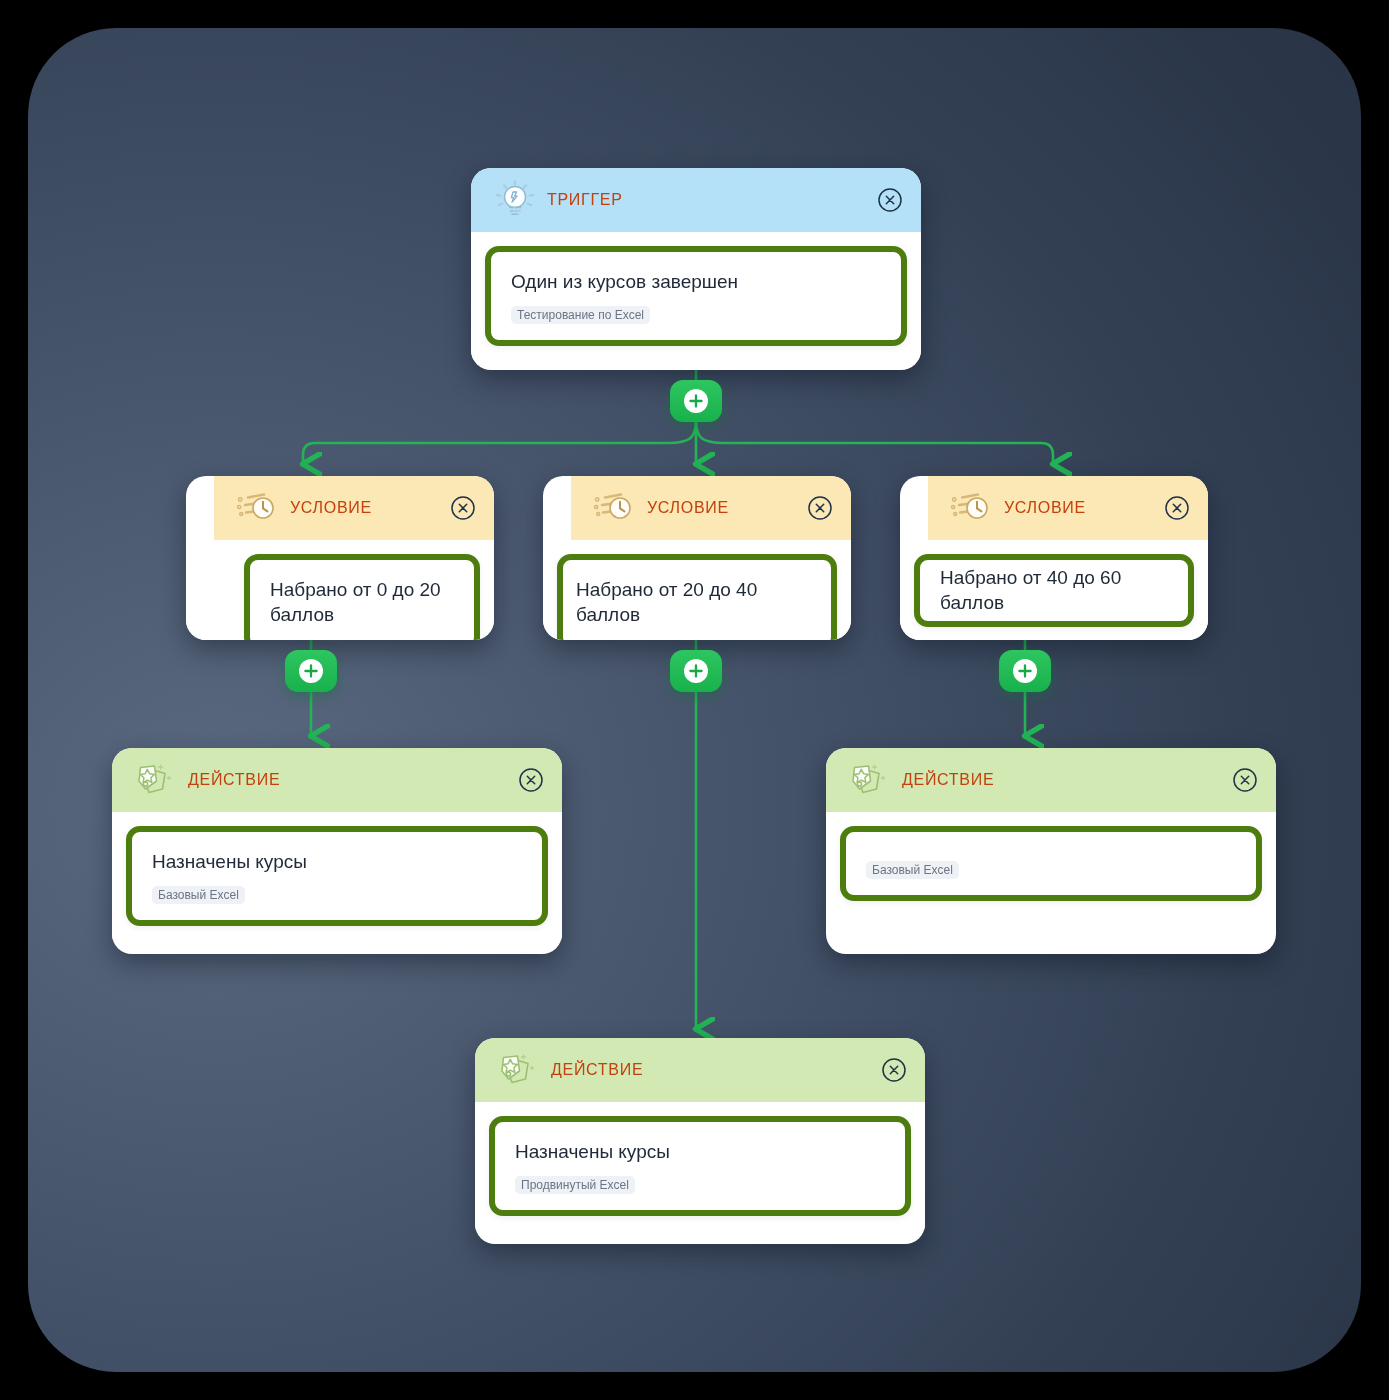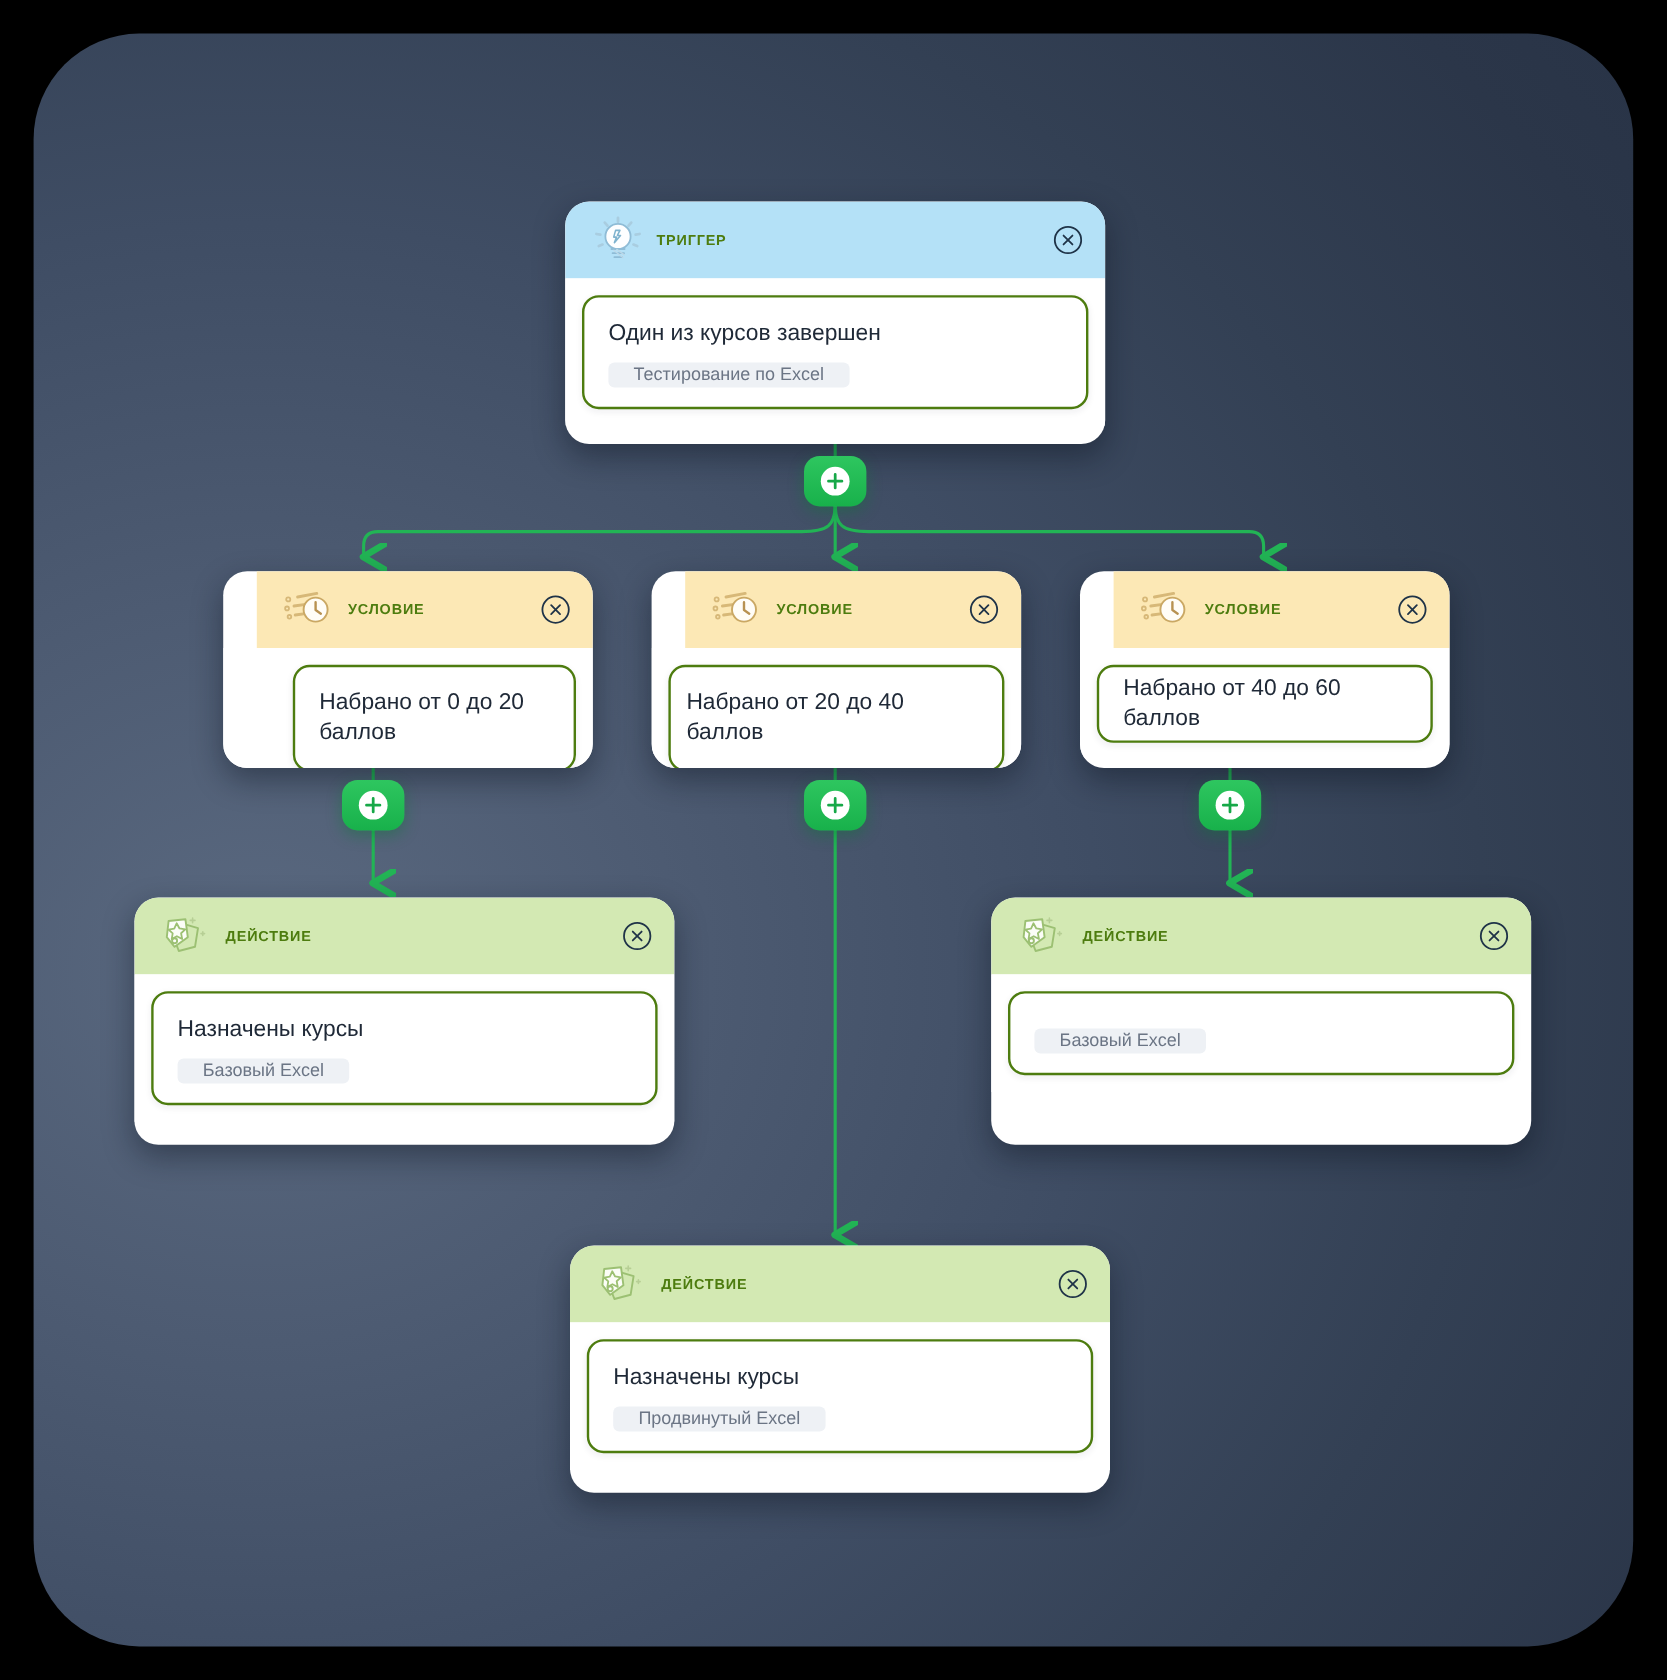--- a/index.html
+++ b/index.html
@@ -10,29 +10,29 @@
     border-radius:88px;
     background:
       radial-gradient(120% 105% at 14% 58%, #5a6980 0%, #4d5b72 22%, #3f4d64 44%, #334054 64%, #2b3649 82%, #263144 100%);
     overflow:hidden;
   }
 
   .node{position:absolute;border-radius:20px;background:#ffffff;
         box-shadow:0 10px 26px rgba(10,16,28,.42);overflow:hidden;}
   .node .hdr{display:flex;align-items:center;height:64px;padding:0 18px 0 22px;box-sizing:border-box;}
   .node .hdr .ico{width:44px;height:40px;flex:0 0 44px;display:block;}
-  .node .hdr .ttl{flex:1;margin-left:10px;font-size:12px;letter-spacing:.7px;
-        font-weight:700;color:#4d7c0f;text-transform:uppercase;}
+  .node .hdr .ttl{flex:1;margin-left:10px;font-size:16px;letter-spacing:.7px;
+        font-weight:400;color:#c2410c;text-transform:uppercase;}
   .node .hdr .close{width:26px;height:26px;flex:0 0 26px;cursor:pointer;}
   .node .body{padding:14px;background:#fff;}
-  .node .inner{border:2px solid #4d7c0f;border-radius:14px;background:#fff;
+  .node .inner{border:6px solid #4d7c0f;border-radius:14px;background:#fff;
         box-shadow:0 2px 6px rgba(25,35,55,.07);padding:18px 20px 16px 20px;}
   .node .main-text{font-size:19px;color:#1f2937;line-height:1.3;}
-  .node .tag{display:inline-block;margin-top:11px;font-size:15px;color:#6b7585;
-        background:#eef1f5;border-radius:5px;padding:2px 21px;}
+  .node .tag{display:inline-block;margin-top:11px;font-size:12px;color:#6b7585;
+        background:#eef1f5;border-radius:5px;padding:2px 6px;}
 
   .hdr-trigger{background:#b4e1f7;}
   .hdr-cond{background:#fce8b5;margin-left:28px;}
   .hdr-act{background:#d3e9b3;}
 
   .plus{position:absolute;width:52px;height:42px;border-radius:13px;
         background:linear-gradient(180deg,#2ec65f 0%,#18b14b 100%);
         box-shadow:0 4px 12px rgba(12,120,55,.45);
         display:flex;align-items:center;justify-content:center;cursor:pointer;z-index:6;}
   .plus .disc{width:24px;height:24px;border-radius:50%;background:#fff;

